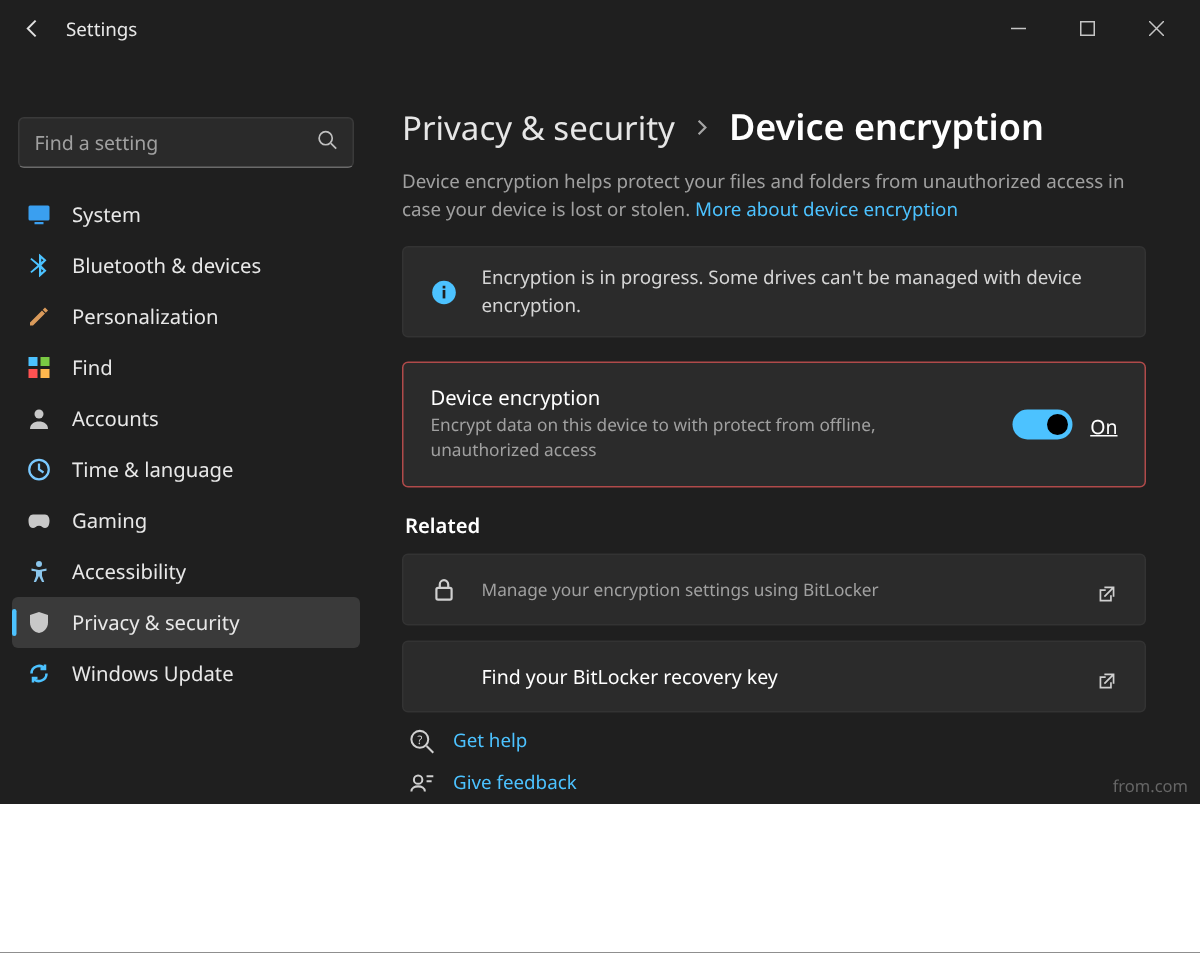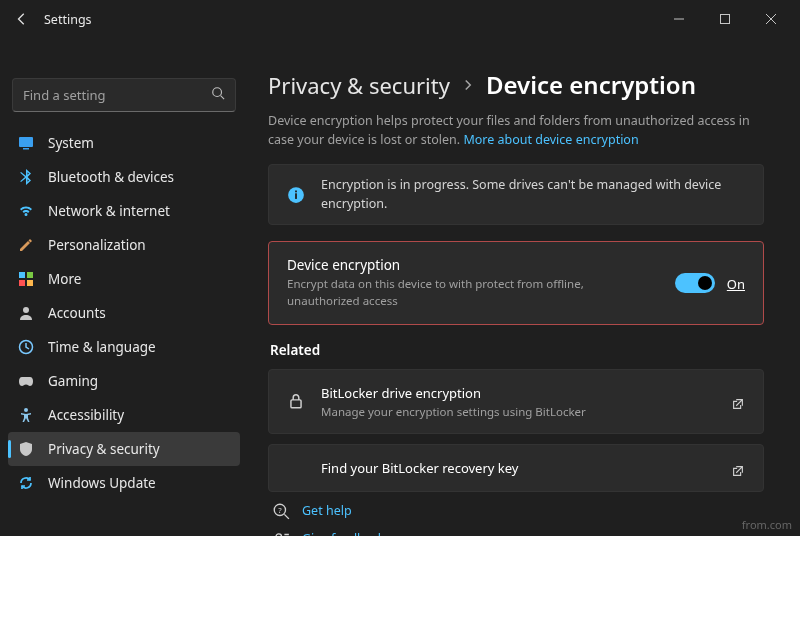--- a/index.html
+++ b/index.html
@@ -145,44 +145,36 @@
       <div class="s-item">
         <span class="s-icon">
             <svg viewBox="0 0 16 16" fill="#4cc2ff">
               <path d="M8 0v7L3 3l-.8.8L7 8l-4.8 4.2.8.8L8 9v7l5-4.5L9.6 8 13 4.5 8 0zm1.5 3.3L11 4.5 9.5 5.7V3.3zm0 7L11 11.5l-1.5 1.2v-2.4z"></path>
             </svg>
           </span>
         <span>Bluetooth &amp; devices</span>
       </div>
       <div class="s-item">
         <span class="s-icon">
-            <svg viewBox="0 0 16 16" fill="#4cc2ff">
-              <path d="M8 13a1.5 1.5 0 100-3 1.5 1.5 0 000 3zM2 6c3.3-3.3 8.7-3.3 12 0l-1.4 1.4C10 4.8 6 4.8 3.4 7.4L2 6zm2.5 2.5c1.9-1.9 5.1-1.9 7 0l-1.4 1.4c-1.2-1.2-3-1.2-4.2 0L4.5 8.5z"></path>
-            </svg>
-          </span>
-        <span>Network &amp; internet</span>
-      </div>
-      <div class="s-item">
-        <span class="s-icon">
             <svg viewBox="0 0 16 16" fill="#d99a5b">
               <path d="M2 12l8-8 2 2-8 8H2v-2zM12 2l2 2-1.5 1.5-2-2L12 2z"></path>
             </svg>
           </span>
         <span>Personalization</span>
       </div>
       <div class="s-item">
         <span class="s-icon">
             <svg viewBox="0 0 16 16">
               <rect x="1" y="1" width="6" height="6" fill="#4cc2ff"></rect>
               <rect x="9" y="1" width="6" height="6" fill="#7ac943"></rect>
               <rect x="1" y="9" width="6" height="6" fill="#ff5252"></rect>
               <rect x="9" y="9" width="6" height="6" fill="#ffb74d"></rect>
             </svg>
           </span>
-        <span>More</span>
+        <span>Find</span>
       </div>
       <div class="s-item">
         <span class="s-icon">
             <svg viewBox="0 0 16 16" fill="#c8c8c8">
               <circle cx="8" cy="5" r="3"></circle>
               <path d="M2 15c0-3.3 2.7-5 6-5s6 1.7 6 5H2z"></path>
             </svg>
           </span>
         <span>Accounts</span>
       </div>
@@ -272,21 +264,20 @@
       <div class="section-h">Related</div>
 
       <div class="row-card">
         <span class="lead">
           <svg viewBox="0 0 16 16" fill="none" stroke="currentColor" stroke-width="1.3">
               <rect x="3.5" y="7" width="9" height="7" rx="1"></rect>
               <path d="M5.5 7V5a2.5 2.5 0 015 0v2"></path>
             </svg>
         </span>
         <div class="r-body">
-          <div class="r-title">BitLocker drive encryption</div>
           <div class="r-sub">Manage your encryption settings using BitLocker</div>
         </div>
         <span class="trail">
           <svg viewBox="0 0 16 16" fill="none" stroke="currentColor" stroke-width="1.3">
               <path d="M6 3h7v7M13 3L6 10"></path>
               <path d="M11 9v4H3V5h4"></path>
             </svg>
         </span>
       </div>
 

